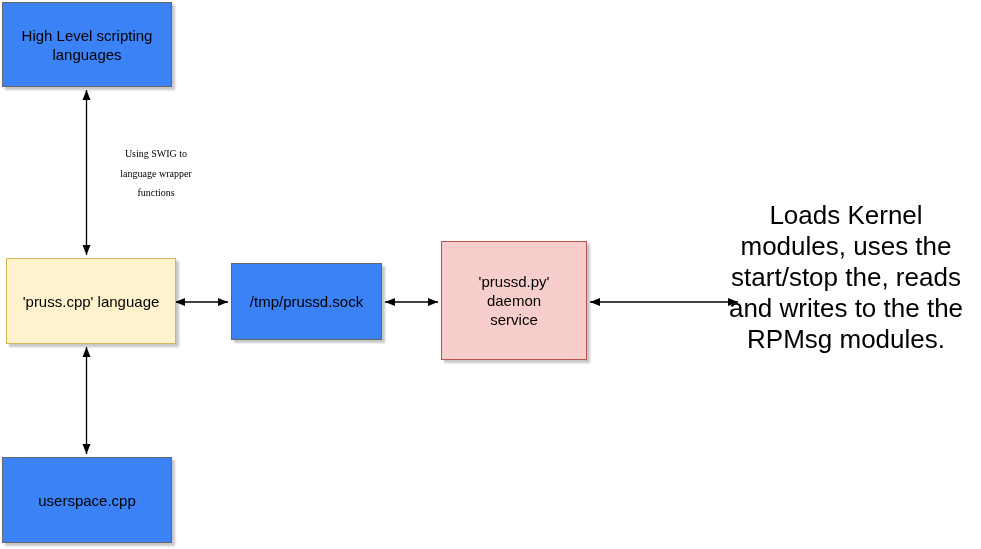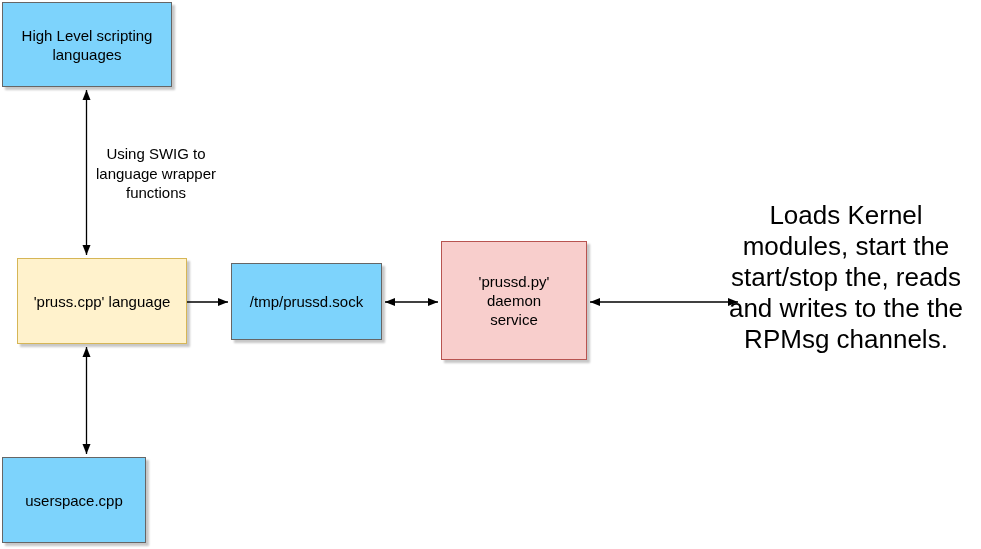--- a/index.html
+++ b/index.html
@@ -32,41 +32,42 @@
     box-sizing: border-box;
     display: flex;
     align-items: center;
     justify-content: center;
     text-align: center;
     font-size: 15px;
     line-height: 19px;
     box-shadow: 3px 3px 2px rgba(0,0,0,0.22);
   }
   .node .label span { display: block; white-space: nowrap; }
-  .fill-gray   { background: #7dd3fc; border: 1px solid #666666; }
+  .fill-gray   { background: #3b82f6; border: 1px solid #666666; }
   .fill-yellow { background: #fff2cc; border: 1px solid #d6b656; }
   .fill-pink   { background: #f8cecc; border: 1px solid #b85450; }
 
   .n-highlevel { left: 2px;   top: 2px;   width: 170px; height: 85px;  }
-  .n-bindings  { left: 17px;   top: 258px; width: 170px; height: 86px;  }
+  .n-bindings  { left: 6px;   top: 258px; width: 170px; height: 86px;  }
   .n-sock      { left: 231px; top: 263px; width: 151px; height: 77px;  }
   .n-daemon    { left: 441px; top: 241px; width: 146px; height: 119px; }
-  .n-userspace { left: 2px;   top: 457px; width: 144px; height: 86px;  }
+  .n-userspace { left: 2px;   top: 457px; width: 170px; height: 86px;  }
 
   .text-annotation {
     position: absolute;
     text-align: center;
   }
   .text-annotation span { display: block; white-space: nowrap; }
   .a-swig {
     left: 66px;
     top: 144px;
     width: 180px;
-    font-size: 15px;
+    font-size: 10px;
     line-height: 19.5px;
+    font-family: Liberation Serif, serif;
   }
   .a-kernel {
     left: 712px;
     top: 200px;
     width: 268px;
     font-size: 26px;
     line-height: 31px;
   }
 </style>
 </head>
@@ -121,19 +122,19 @@
   </div>
 
   <div class="node fill-gray n-userspace">
     <div class="label">
       <span>userspace.cpp</span>
     </div>
   </div>
 
   <div class="text-annotation a-kernel">
     <span>Loads Kernel</span>
-    <span>modules, start the</span>
+    <span>modules, uses the</span>
     <span>start/stop the, reads</span>
     <span>and writes to the the</span>
-    <span>RPMsg channels.</span>
+    <span>RPMsg modules.</span>
   </div>
 
 </div>
 
 </body></html>

